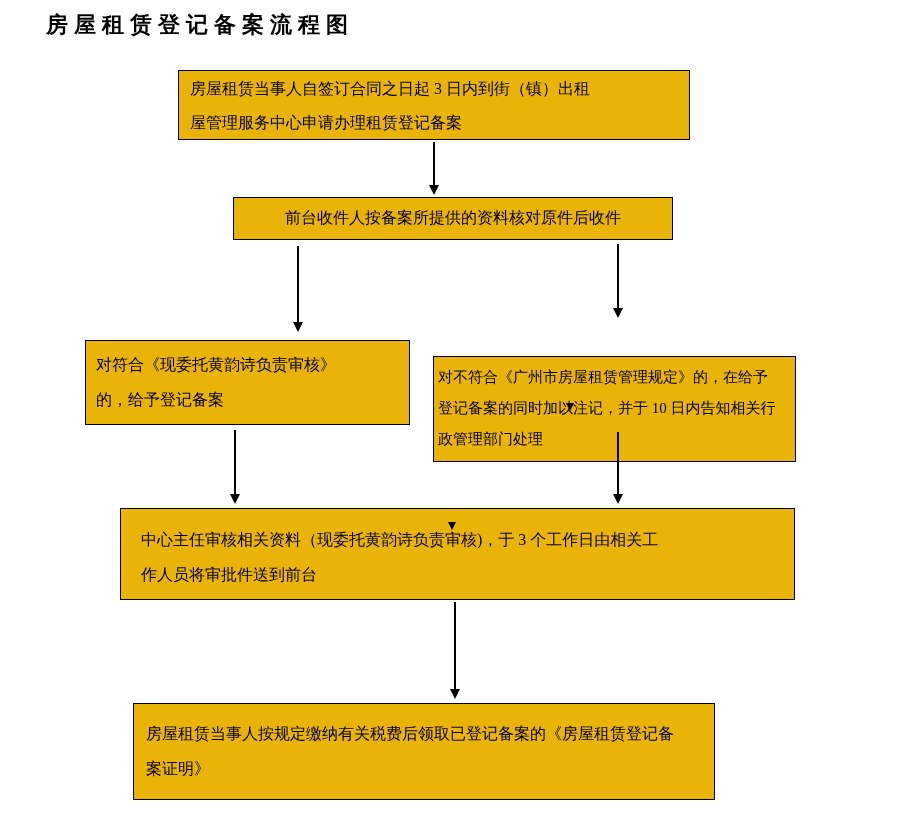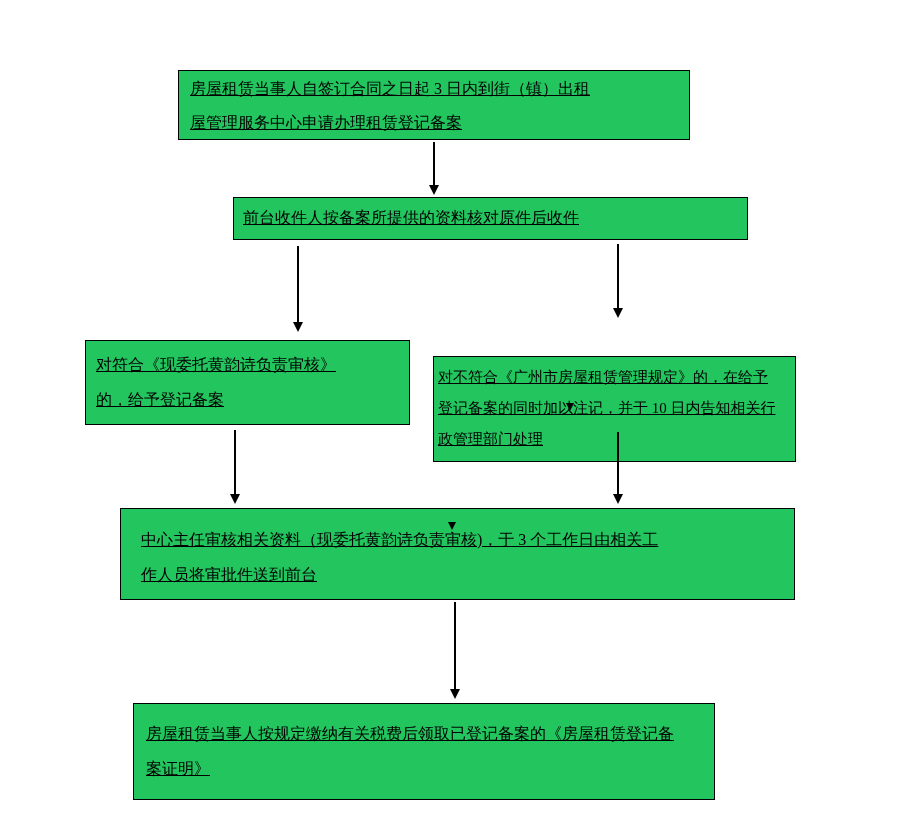--- a/index.html
+++ b/index.html
@@ -17,27 +17,26 @@
     left: 46px;
     top: 10px;
     font-size: 22px;
     font-weight: 700;
     letter-spacing: 6px;
     white-space: nowrap;
   }
   .node {
     position: absolute;
     border: 1.5px solid #000;
-    background: #22c55e;
+    background: #eab308;
     font-size: 16px;
     line-height: 34px;
     white-space: pre-wrap;
     text-align: left;
     overflow: hidden;
-    text-decoration: underline;
   }
   .arrow { position: absolute; width: 10px; }
   .arrow-line {
     position: absolute;
     left: 4px;
     top: 0;
     bottom: 8px;
     width: 1.5px;
     background: #000;
   }
@@ -58,30 +57,31 @@
     border-left: 4.5px solid transparent;
     border-right: 4.5px solid transparent;
     border-top: 8px solid #000;
   }
 </style>
 </head>
 <body>
 
 <div class="canvas">
 
+  <div class="doc-title">房屋租赁登记备案流程图</div>
 
   <div class="node" style="left:178px; top:70px; width:512px; height:70px; padding:1px 11px;">房屋租赁当事人自签订合同之日起 3 日内到街（镇）出租
 屋管理服务中心申请办理租赁登记备案</div>
 
   <div class="arrow" style="left:429px; top:142px; height:53px;">
     <div class="arrow-line"></div>
     <div class="arrow-head"></div>
   </div>
 
-  <div class="node" style="left:233px; top:197px; width:515px; height:43px; padding:0 9px; line-height:40px;">前台收件人按备案所提供的资料核对原件后收件</div>
+  <div class="node" style="left:233px; top:197px; width:440px; height:43px; padding:0 9px; line-height:40px;text-align:center;">前台收件人按备案所提供的资料核对原件后收件</div>
 
   <div class="arrow" style="left:293px; top:246px; height:86px;">
     <div class="arrow-line"></div>
     <div class="arrow-head"></div>
   </div>
 
   <div class="arrow" style="left:613px; top:244px; height:74px;">
     <div class="arrow-line"></div>
     <div class="arrow-head"></div>
   </div>

